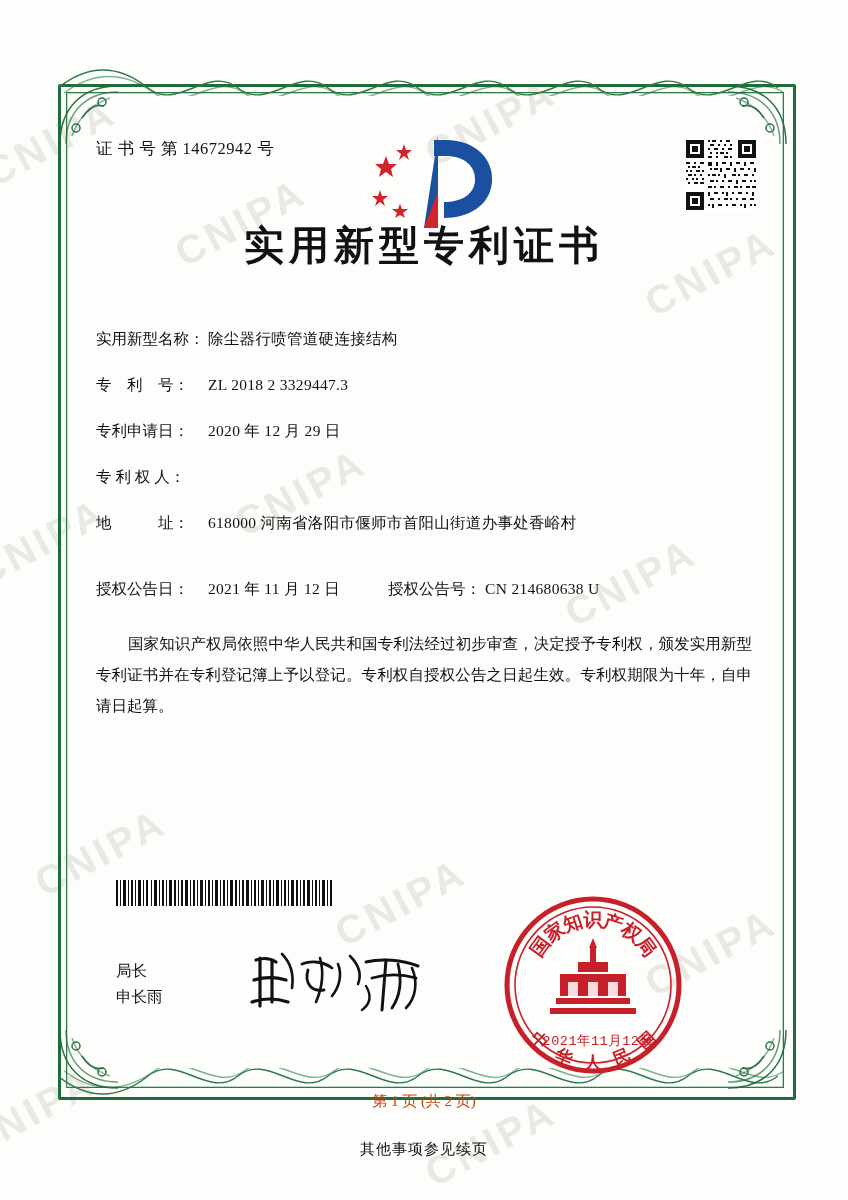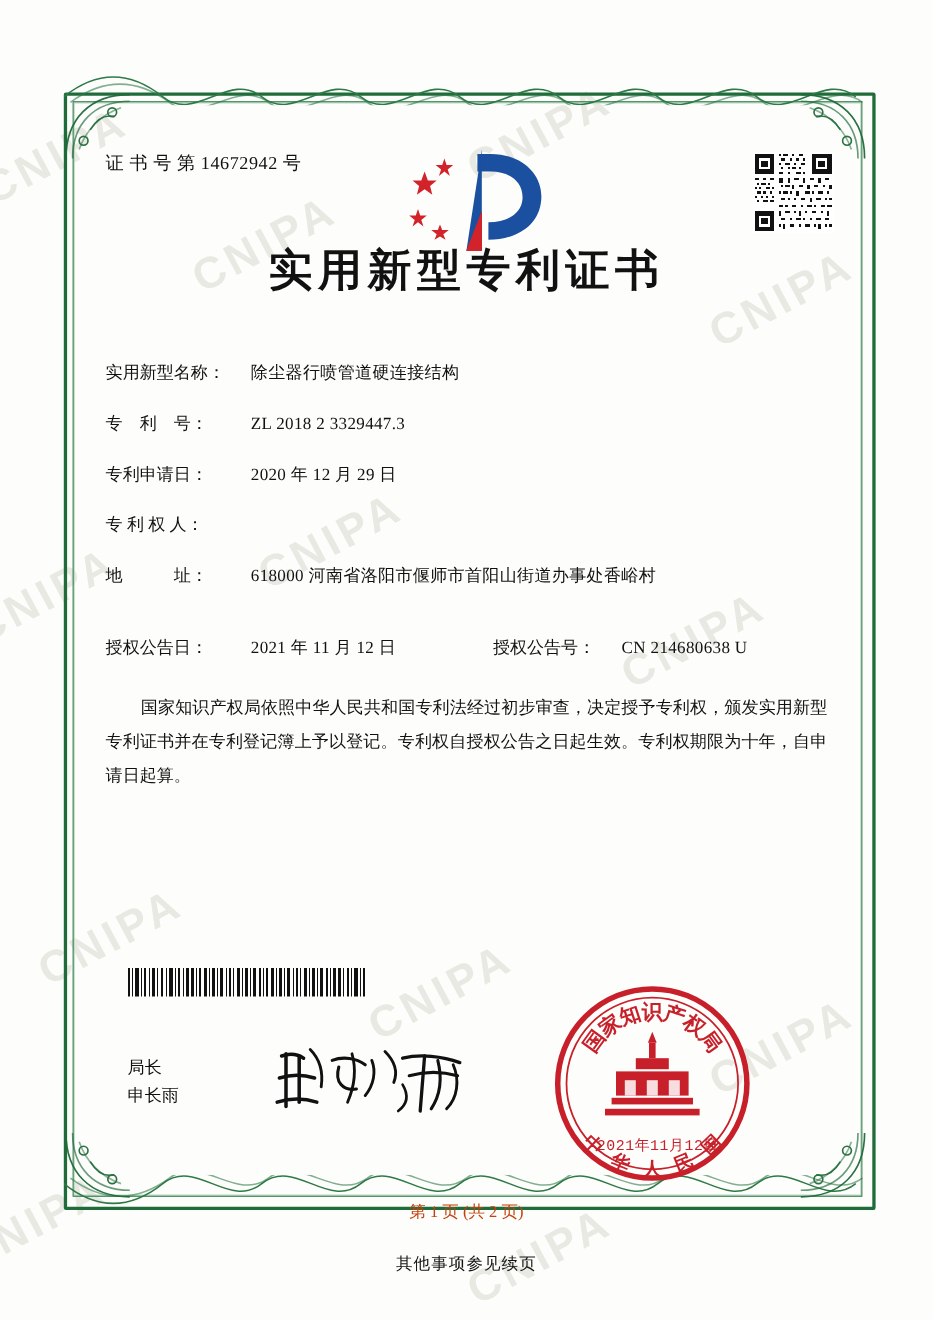--- a/index.html
+++ b/index.html
@@ -128,21 +128,20 @@
 
   .fields {
     margin-top: 56px;
     font-size: 15.5px;
     color: #111;
   }
   .field-row {
     display: flex;
     align-items: baseline;
     margin-bottom: 25px;
-    gap: 20px;
   }
   .field-label {
     width: 112px;
     flex: 0 0 112px;
     letter-spacing: 0px;
   }
   .field-value {
     flex: 1 1 auto;
     letter-spacing: .3px;
   }

